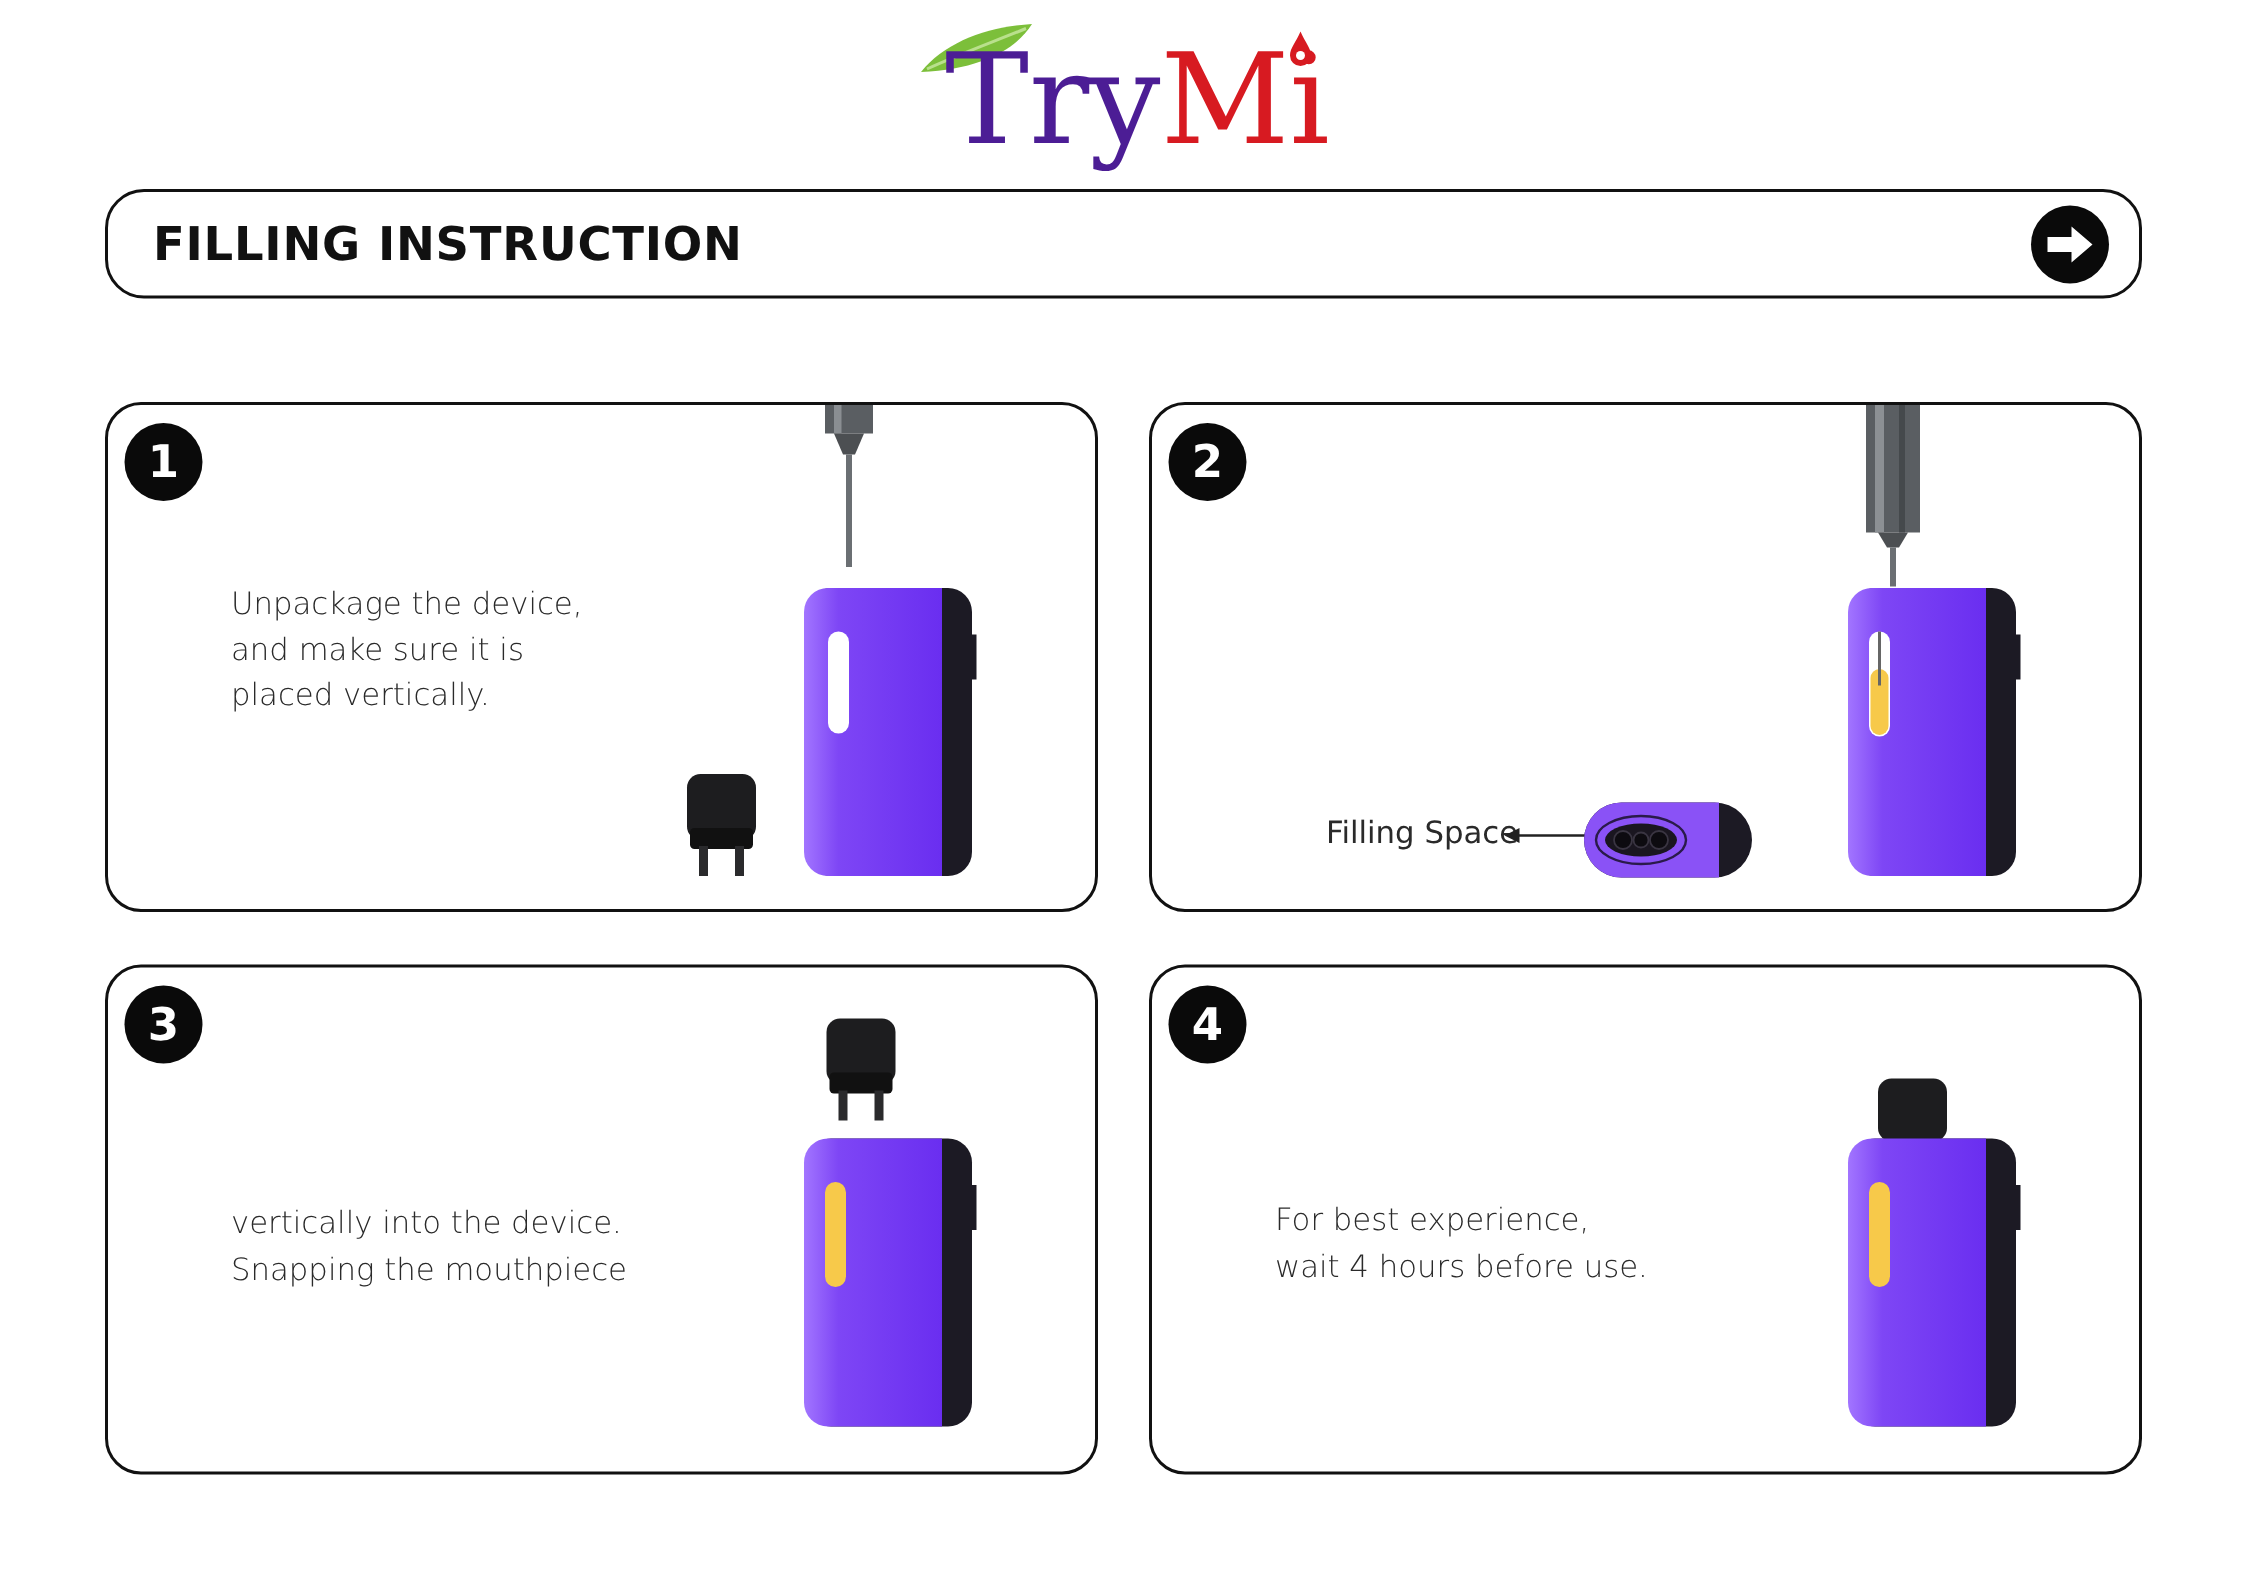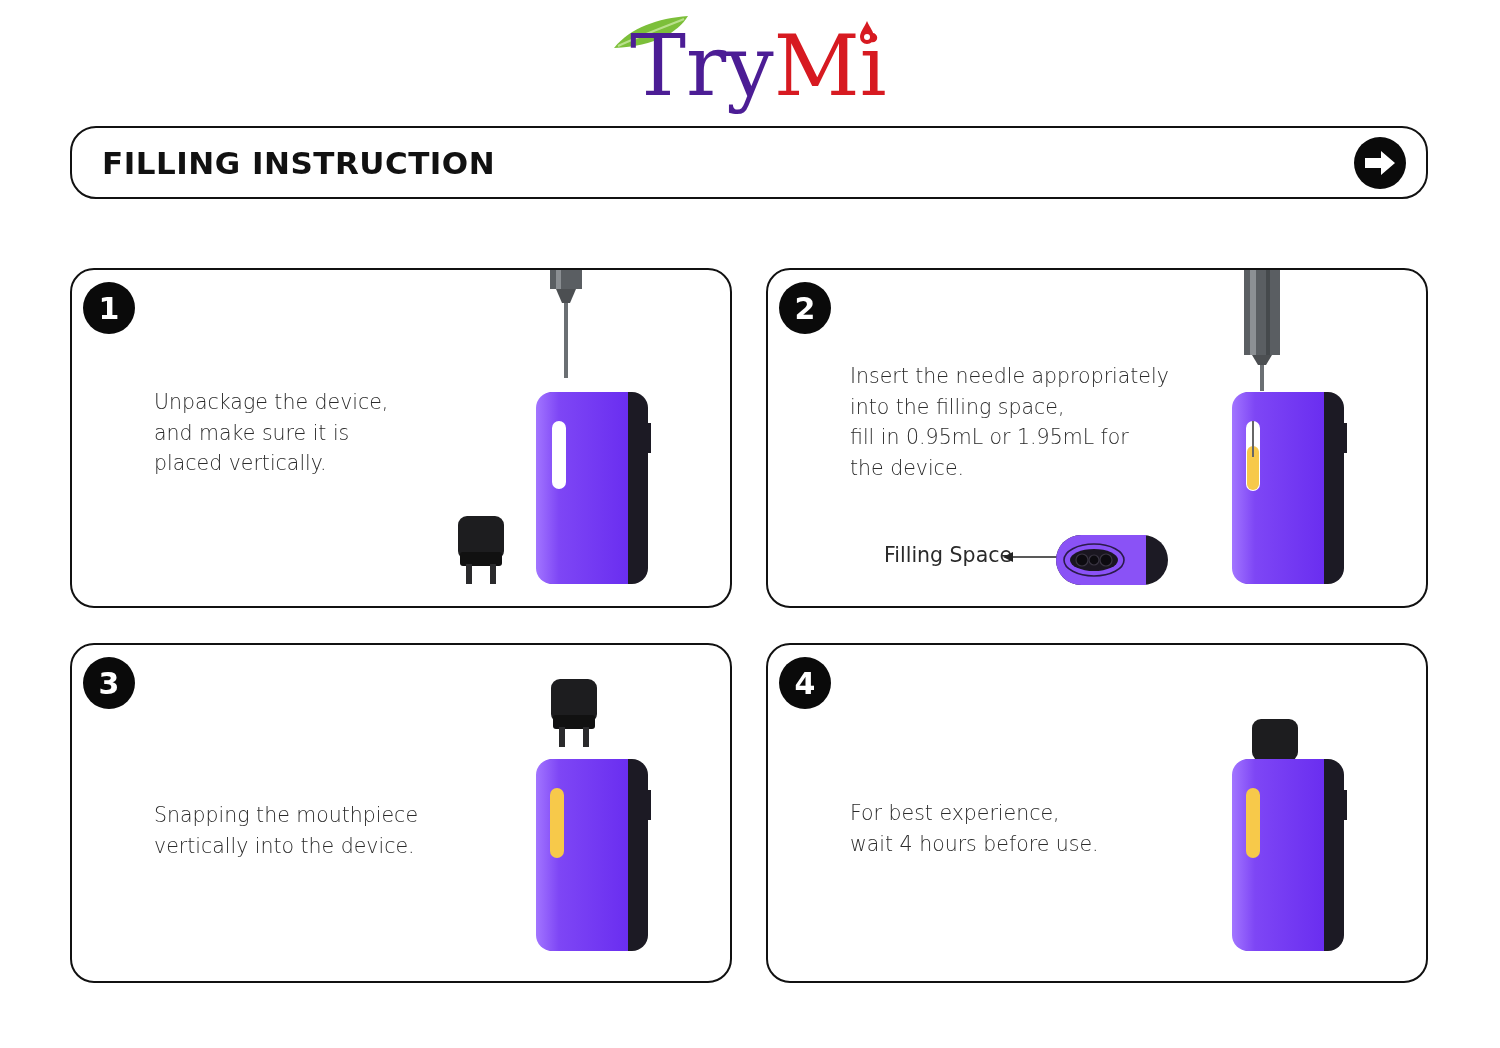--- a/index.html
+++ b/index.html
@@ -136,26 +136,20 @@
     <svg class="illus" style="left:384px;top:244px" width="52" height="72" viewBox="0 0 52 72">
       <rect x="2" y="2" width="46" height="44" rx="9" fill="#1d1d1f"></rect>
       <rect x="4" y="38" width="42" height="14" rx="3" fill="#111"></rect>
       <rect x="10" y="50" width="6" height="20" fill="#2a2a2c"></rect>
       <rect x="34" y="50" width="6" height="20" fill="#2a2a2c"></rect>
     </svg>
   </div>
 
   <div class="card card-2">
     <div class="step-badge">2</div>
-    <div class="step-text">
-      <span>Insert the needle appropriately</span>
-      <span>into the filling space,</span>
-      <span>fill in 0.95mL or 1.95mL for</span>
-      <span>the device.</span>
-    </div>
     <div class="filling-label">Filling Space</div>
     <svg class="filling-arrow" width="60" height="14" viewBox="0 0 60 14">
       <line x1="8" y1="7" x2="60" y2="7" stroke="#222" stroke-width="1.6"></line>
       <path d="M0 7 L10 2 L10 12 Z" fill="#222"></path>
     </svg>
     <svg class="top-view" width="118" height="56" viewBox="0 0 118 56">
       <rect x="2" y="3" width="112" height="50" rx="25" fill="#1c1a24"></rect>
       <path d="M27 3 H92 V53 H27 A 25 25 0 0 1 27 3 Z" fill="#8a52f6"></path>
       <ellipse cx="40" cy="28" rx="30" ry="16" fill="none" stroke="#2a1a4a" stroke-width="1.6"></ellipse>
       <ellipse cx="40" cy="28" rx="24" ry="11" fill="#1a1620"></ellipse>
@@ -185,22 +179,22 @@
       <rect x="115" y="35" width="4" height="30" fill="#1c1a24"></rect>
       <rect x="18" y="33" width="14" height="70" rx="7" fill="#ffffff"></rect>
       <rect x="19" y="58" width="12" height="44" rx="6" fill="#f7c94a"></rect>
       <rect x="24" y="33" width="2" height="36" fill="#666"></rect>
     </svg>
   </div>
 
   <div class="card card-3">
     <div class="step-badge">3</div>
     <div class="step-text">
+      <span>vertically into the device.</span>
       <span>Snapping the mouthpiece</span>
-      <span>vertically into the device.</span>
     </div>
     <svg class="illus" style="left:477px;top:32px" width="52" height="72" viewBox="0 0 52 72">
       <rect x="2" y="2" width="46" height="44" rx="9" fill="#1d1d1f"></rect>
       <rect x="4" y="38" width="42" height="14" rx="3" fill="#111"></rect>
       <rect x="10" y="50" width="6" height="20" fill="#2a2a2c"></rect>
       <rect x="34" y="50" width="6" height="20" fill="#2a2a2c"></rect>
     </svg>
     <svg class="illus" style="left:460px;top:110px" width="120" height="200" viewBox="0 0 120 200">
       <defs>
         <linearGradient id="pg3" x1="0" x2="1" y1="0" y2="0">

